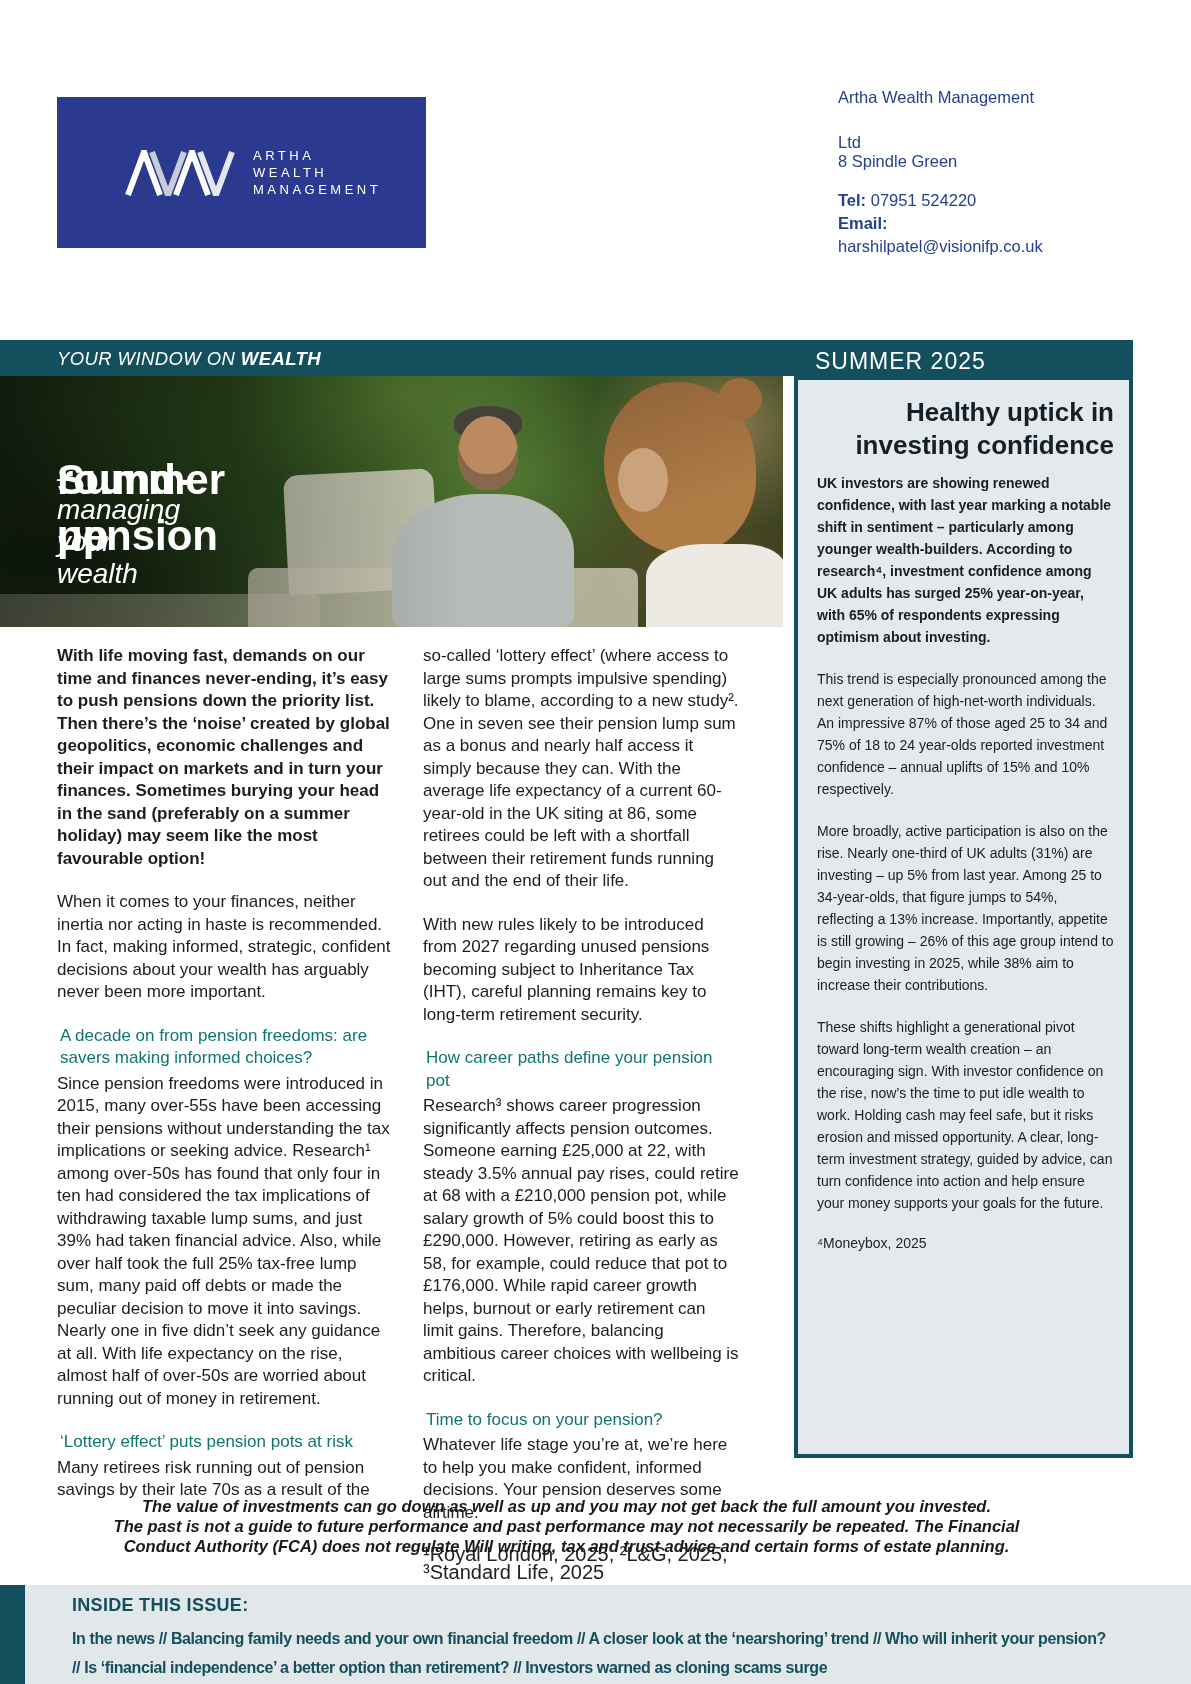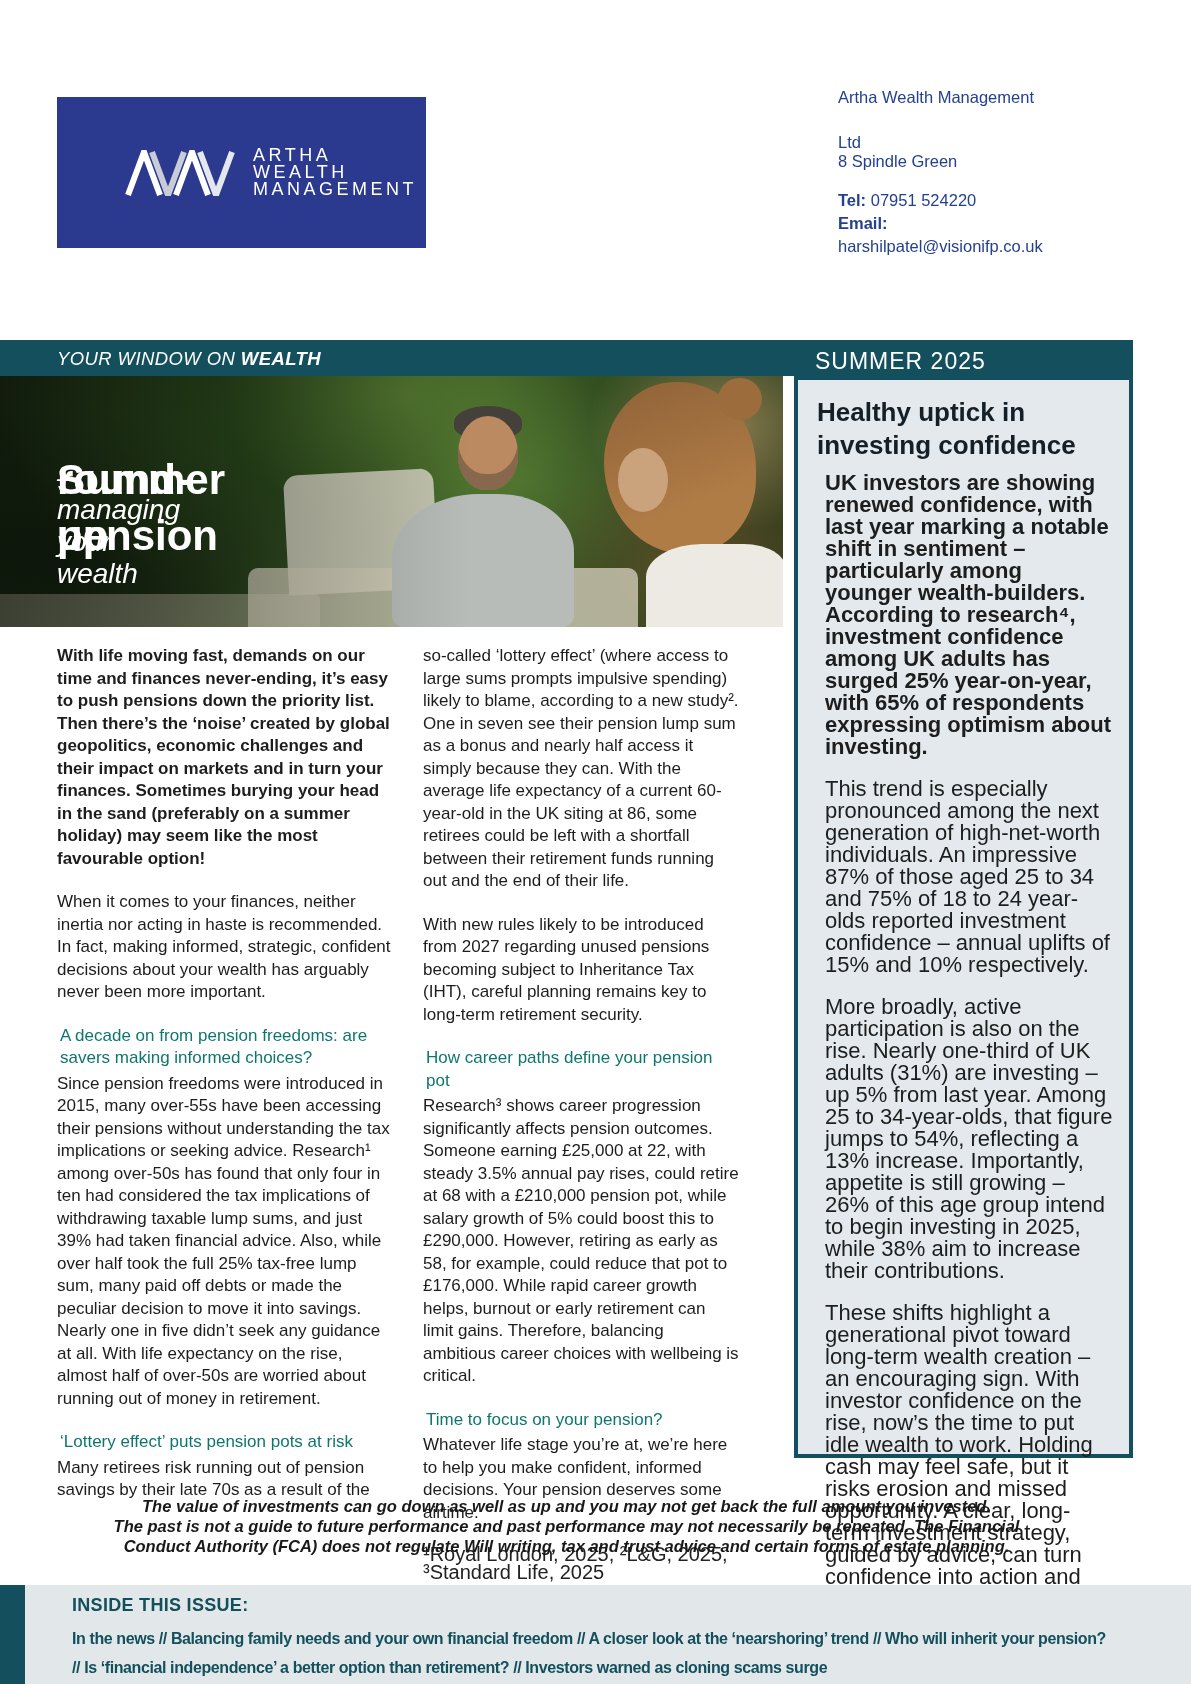--- a/index.html
+++ b/index.html
@@ -3,21 +3,21 @@
 <meta charset="utf-8">
 <style>
   html,body{margin:0;padding:0;background:#ffffff;}
   .page{position:relative;width:1191px;height:1684px;background:#ffffff;overflow:hidden;
         font-family:"Liberation Sans","DejaVu Sans",sans-serif;color:#1d1d1d;}
 
   
   .logo-box{position:absolute;left:57px;top:97px;width:369px;height:151px;background:#2b3a8e;}
   .logo-inner{position:absolute;left:68px;top:50px;display:flex;align-items:center;gap:16px;}
   .monogram{width:112px;height:46px;display:block;}
-  .logo-text{color:#ffffff;font-size:18px;line-height:17px;letter-spacing:3.5px;font-weight:normal;}
+  .logo-text{color:#ffffff;font-size:13px;line-height:17px;letter-spacing:3.5px;font-weight:normal;}
 
   .contact{position:absolute;left:838px;top:88px;width:330px;color:#24418f;font-size:16.5px;line-height:19px;}
   .contact .company{margin-bottom:26px;}
   .contact .tel-row{margin-top:18px;line-height:23px;}
   .contact .email-row{line-height:23px;}
   .contact b{font-weight:bold;}
 
   
   .banner{position:absolute;left:0;top:340px;width:1133px;height:36px;background:#134f5c;color:#ffffff;}
   .banner .tagline{position:absolute;left:57px;top:8px;font-size:18.5px;font-style:italic;letter-spacing:0.4px;}
@@ -46,22 +46,22 @@
   .h-woman-face{left:618px;top:72px;width:50px;height:64px;background:#caa27c;border-radius:50%;}
   .h-woman-top{left:646px;top:168px;width:140px;height:83px;background:#eceae2;border-radius:40% 30% 0 0;}
   .h-shade{left:0;top:0;width:100%;height:100%;background:linear-gradient(to right,rgba(8,14,8,0.5) 0%,rgba(8,14,8,0.18) 38%,transparent 60%);}
   .hero-title{position:absolute;left:57px;top:76px;color:#ffffff;}
   .hero-title .t1{font-size:42px;font-weight:bold;line-height:56px;}
   .hero-title .sub{font-size:28px;font-style:italic;margin-top:10px;}
 
   
   .sidebar{position:absolute;left:794px;top:376px;width:339px;height:1082px;background:#e3e9ec;
            border:4px solid #134f5c;box-sizing:border-box;padding:16px 15px 0 19px;}
-  .sidebar h2{margin:0 0 10px 0;font-size:26px;line-height:33px;font-weight:bold;color:#141f27;}
-  .sidebar p{margin:0 0 20px 8px;font-size:22px;line-height:22px;color:#1d1d1d;}
+  .sidebar h2{margin:0 0 10px 0;font-size:26px;line-height:33px;font-weight:bold;color:#141f27;text-align:right;}
+  .sidebar p{margin:0 0 20px 0;font-size:14px;line-height:22px;color:#1d1d1d;}
   .sidebar .lead{font-weight:bold;}
   .sidebar .fn{font-size:14px;line-height:18px;margin:0;color:#222222;}
 
   
   .col{position:absolute;top:645px;font-size:17px;line-height:22.5px;color:#1d1d1d;}
   .col1{left:57px;width:339px;}
   .col2{left:423px;width:316px;}
   .col p{margin:0 0 21px 0;}
   .col .lead{font-weight:bold;}
   .col h3{margin:3px;font-size:17px;line-height:22.5px;font-weight:normal;color:#0f766e;}

